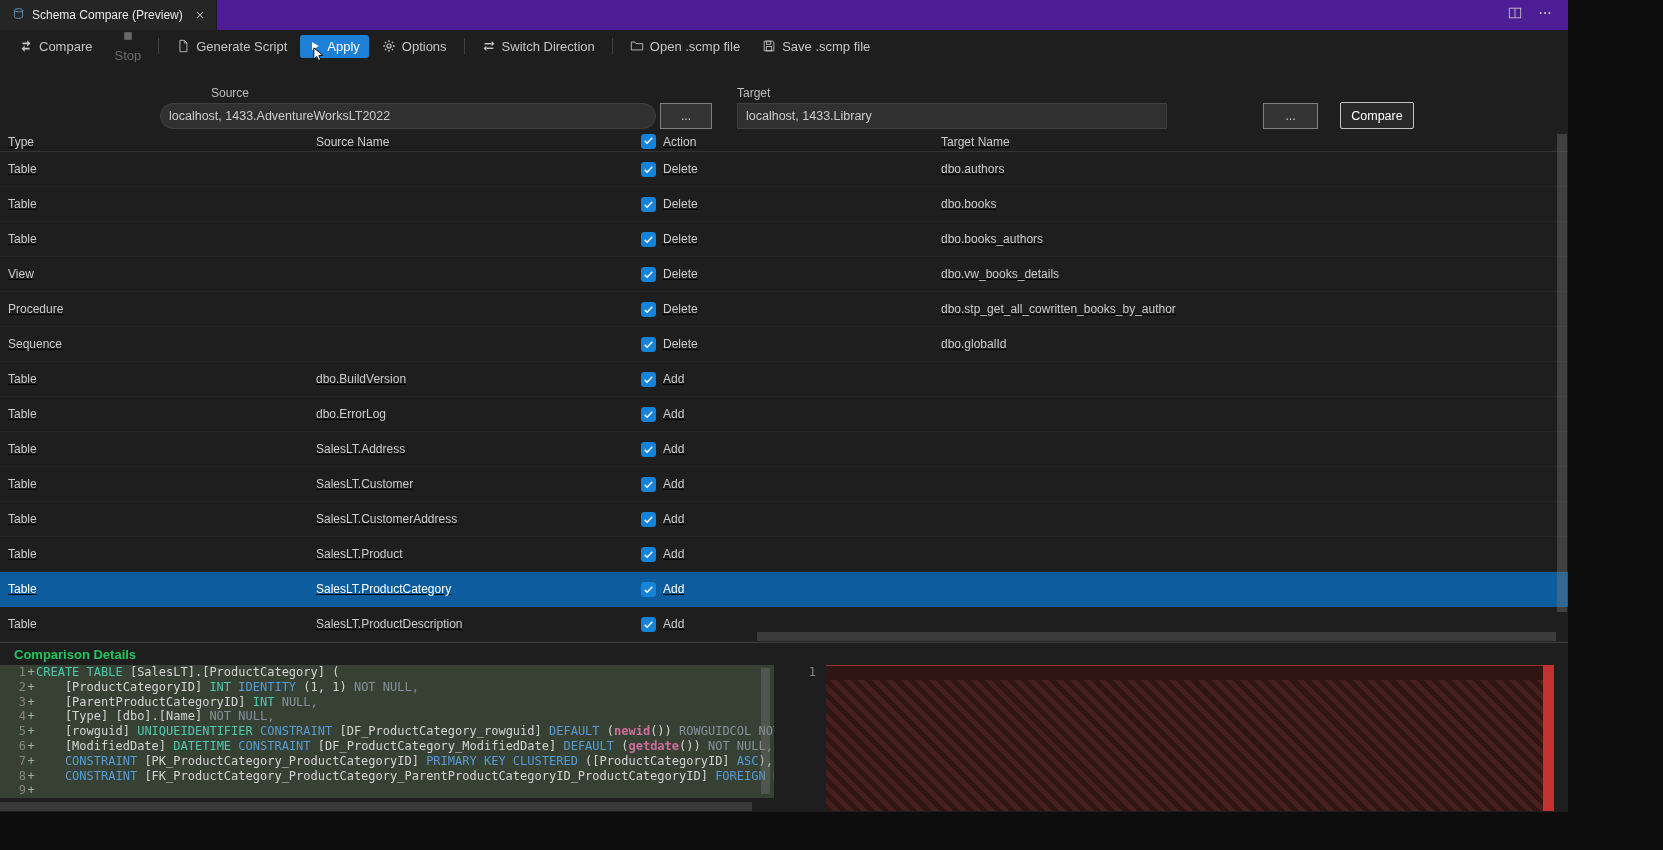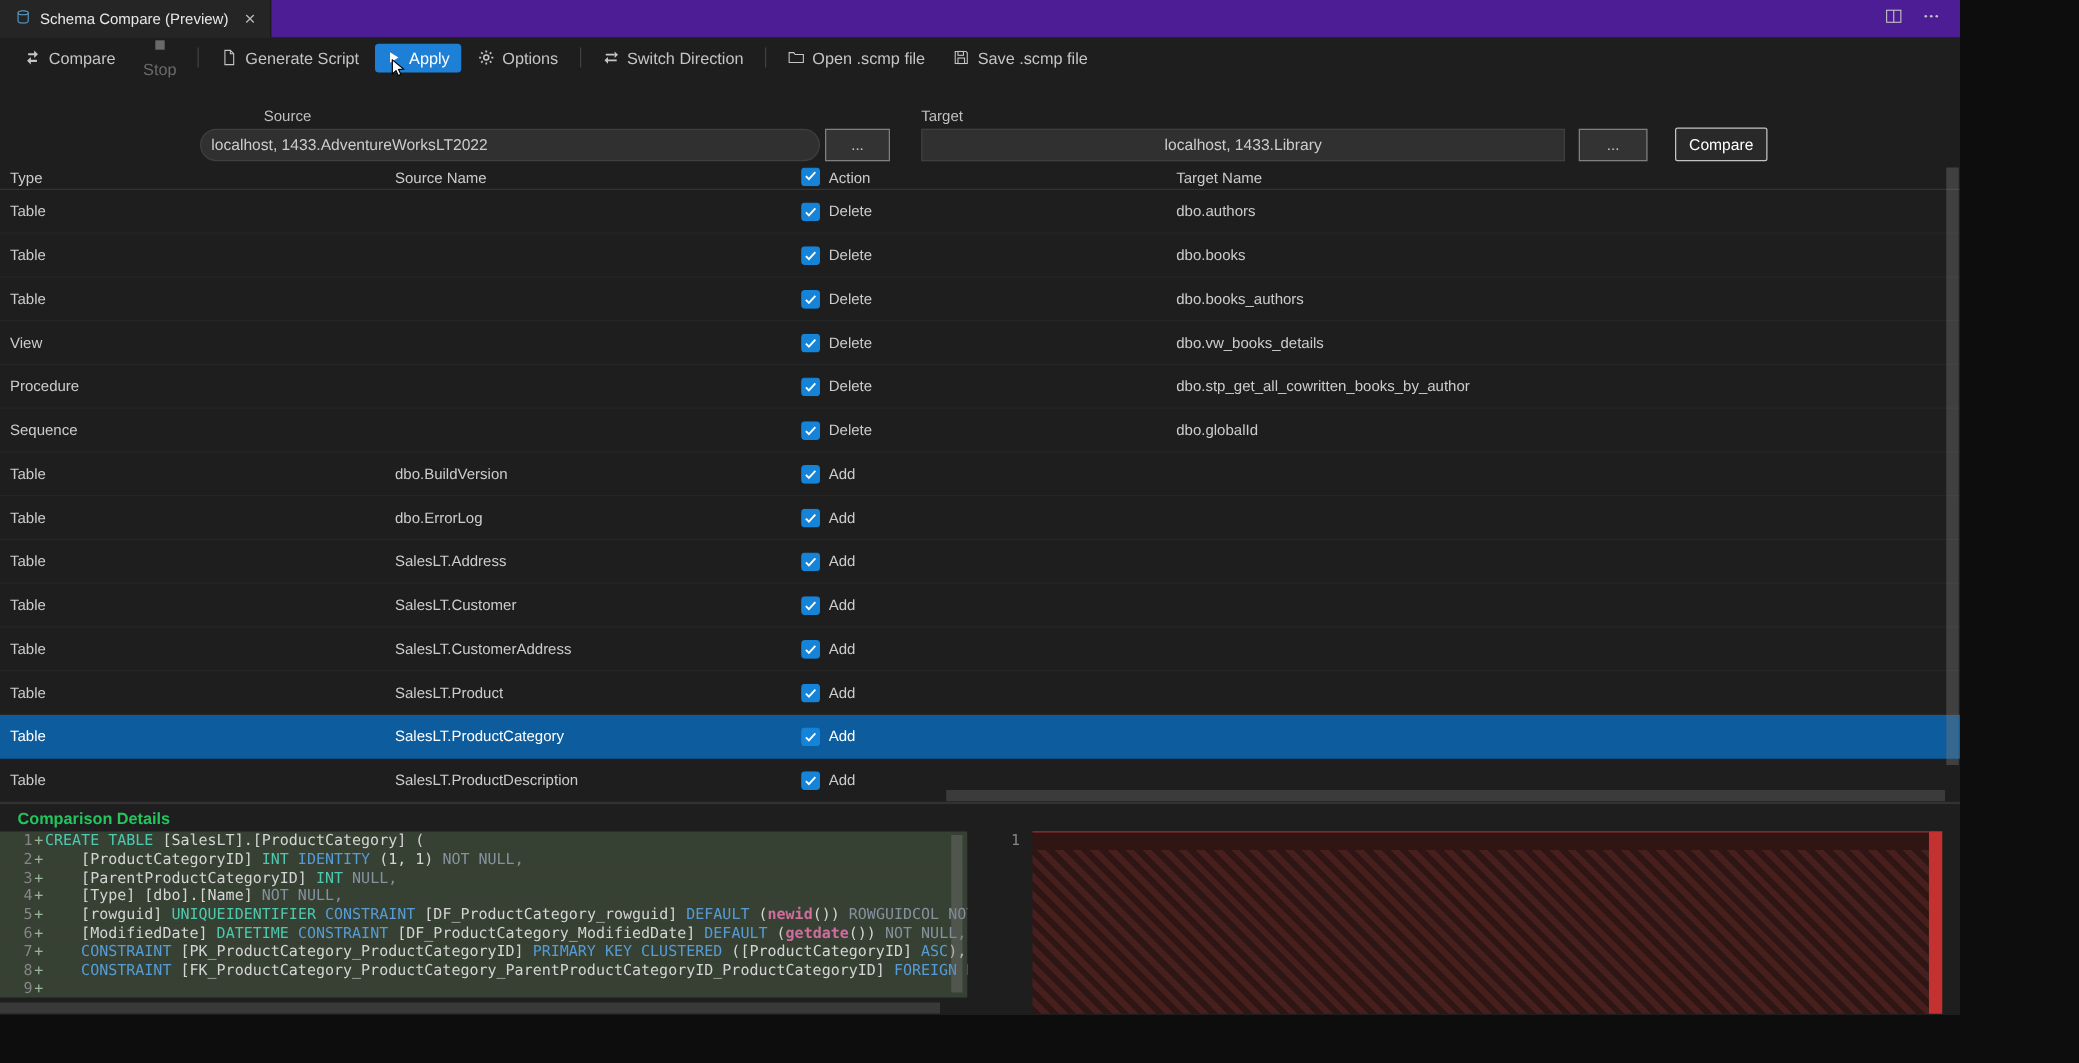--- a/index.html
+++ b/index.html
@@ -23,31 +23,31 @@
   .tool.primary { background:var(--accent); color:#ffffff; }
   .tool.disabled { color:#6a6a6a;flex-direction:column; }
   .tb-divider { width:1px; height:16px; background:#404040; margin:0 8px 0 4px; display:inline-block; }
 
   
   .connbar { position:relative; height:70px; background:#1e1e1e; }
   .conn-label { position:absolute; top:24px; font-size:12px; color:#bfbfbf; }
   .lbl-source { left:169px;margin-left:42px; } .lbl-target { left:737px; }
   .conn-input { position:absolute; top:41px; height:26px; background:#303031; border:1px solid #3f3f40;
                 color:#cccccc; font-size:12.5px; padding:0 8px; font-family:"Liberation Sans",sans-serif; }
-  .in-source { left:160px; width:496px;border-radius:13px; } .in-target { left:737px; width:515px;text-align:center; }
+  .in-source { left:160px; width:496px;border-radius:13px; } .in-target { left:737px; width:430px; }
   .browse-btn { position:absolute; top:41px; height:26px; width:52px; background:#333334;
                 border:1px solid #7f7f7f; color:#cccccc; font-size:12px; display:flex;
                 align-items:center; justify-content:center; cursor:pointer; }
   .browse-source { left:660px; } .browse-target { left:1263px; width:55px; }
   .compare-btn { position:absolute; left:1340px; top:40px; height:27px; width:74px; background:#29292a;
                  border:1px solid #c3c3c3; color:#ffffff; font-size:12.5px; display:flex;
                  align-items:center; justify-content:center; border-radius:2px; cursor:pointer; }
 
   
-  .grid { position:relative; }
+  .grid { position:relative;text-decoration:underline; }
   .grid-header, .grid-row { display:grid; grid-template-columns:316px 317px 30px 278px 312px 1fr; align-items:center; }
   .grid-header { height:20px; color:#cccccc; font-size:12px; border-bottom:1px solid #333333; }
   .cell { padding-left:0; overflow:hidden; white-space:nowrap; }
   .c-type { padding-left:8px; }
   .grid-row { height:35px; color:#cccccc; font-size:12px; border-bottom:1px solid rgba(255,255,255,0.03); cursor:pointer; }
   .grid-row.selected { background:var(--selection); color:#ffffff; border-bottom-color:transparent; }
   .c-check { display:flex; justify-content:center; }
   .checkbox { width:15px; height:15px; border-radius:3px; background:#2d2d2d; border:1px solid #5a5a5a;
               display:flex; align-items:center; justify-content:center; cursor:pointer; }
   .checkbox.checked { background:var(--checkbox); border-color:var(--checkbox); }

